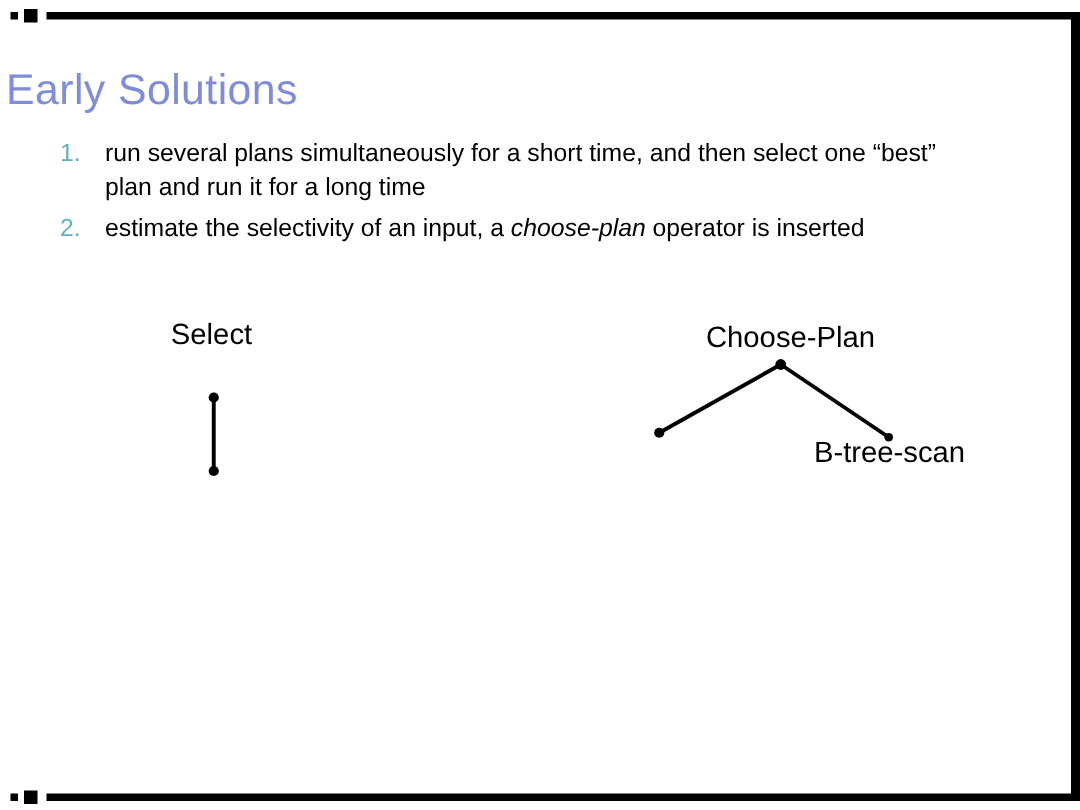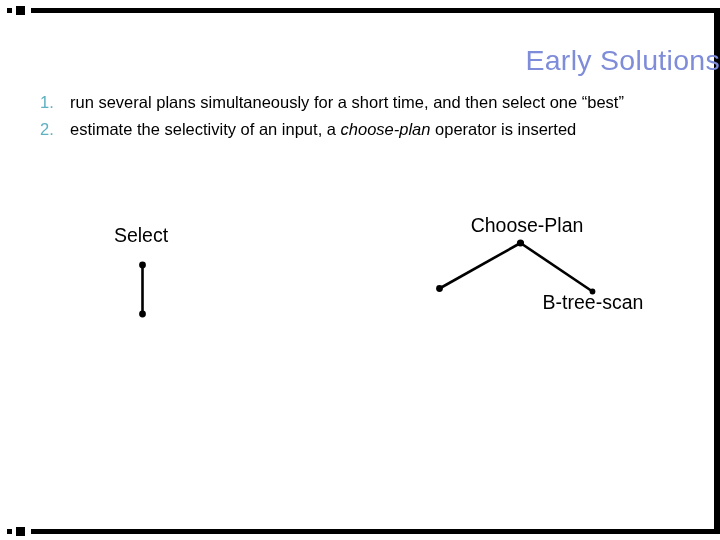--- a/index.html
+++ b/index.html
@@ -12,40 +12,40 @@
   .bar-top    { left:31px;  top:8px;    width:689px; height:5px; }
   .bar-right  { left:714px; top:8px;    width:6px;   height:526px; }
   .bar-bottom { left:31px;  top:529px;  width:689px; height:5px; }
   .sq { position:absolute; background:#000000; }
   .sq-top-tiny     { left:7px;  top:8px;   width:5px; height:5px; }
   .sq-top-small    { left:16px; top:6px;   width:9px; height:9px; }
   .sq-bottom-tiny  { left:7px;  top:529px; width:5px; height:5px; }
   .sq-bottom-small { left:16px; top:527px; width:9px; height:9px; }
   
   .title {
-    position:absolute; left:16px; right:0; top:44px; margin:0;
-    text-align:right; font-size:28.5px; font-weight:400;
+    position:absolute; left:4px; right:0; top:44px; margin:0;
+    text-align:left; font-size:28.5px; font-weight:400;
     color:#7f8cd9; line-height:33px; letter-spacing:0.3px;
   }
   
   .list {
     position:absolute; left:40px; top:91px; width:655px;
     font-size:16.5px; line-height:23px; color:#000000;
   }
   .list-item { display:flex; align-items:flex-start; }
   .item-num { flex:0 0 30px; width:30px; color:#5fb0c1; }
   .item-body { flex:1 1 auto; }
   .item-2 { margin-top:4px; }
   .item-body em { font-style:italic; font-weight:normal; }
   
   .lbl {
     position:absolute; font-size:19.5px; color:#000000;
     white-space:nowrap; transform:translateX(-50%); line-height:22px;
   }
-  .lbl-select      { left:141px; top:212px;margin-top:12px; }
+  .lbl-select      { left:141px; top:212px; }
   .lbl-unbound     { left:147px; top:240px; }
   .lbl-getset      { left:140px; top:313px; }
   .lbl-chooseplan  { left:527px; top:214px; }
   .lbl-filescan    { left:440px; top:291px; }
   .lbl-btree       { left:593px; top:291px; }
   .edges { position:absolute; left:0; top:0; pointer-events:none; }
 </style>
 </head>
 <body>
 
@@ -59,20 +59,21 @@
   <div class="sq sq-bottom-tiny"></div>
   <div class="sq sq-bottom-small"></div>
 
   <h1 class="title">Early Solutions</h1>
 
   <div class="list">
     <div class="list-item item-1">
       <span class="item-num">1.</span>
       <div class="item-body">
         <div>run several plans simultaneously for a short time, and then select one “best”</div>
+        <div>plan and run it for a long time</div>
       </div>
     </div>
     <div class="list-item item-2">
       <span class="item-num">2.</span>
       <div class="item-body">
         <div><span>estimate the selectivity of an input, a </span><em>choose-plan</em><span> operator is inserted</span></div>
       </div>
     </div>
   </div>
 

